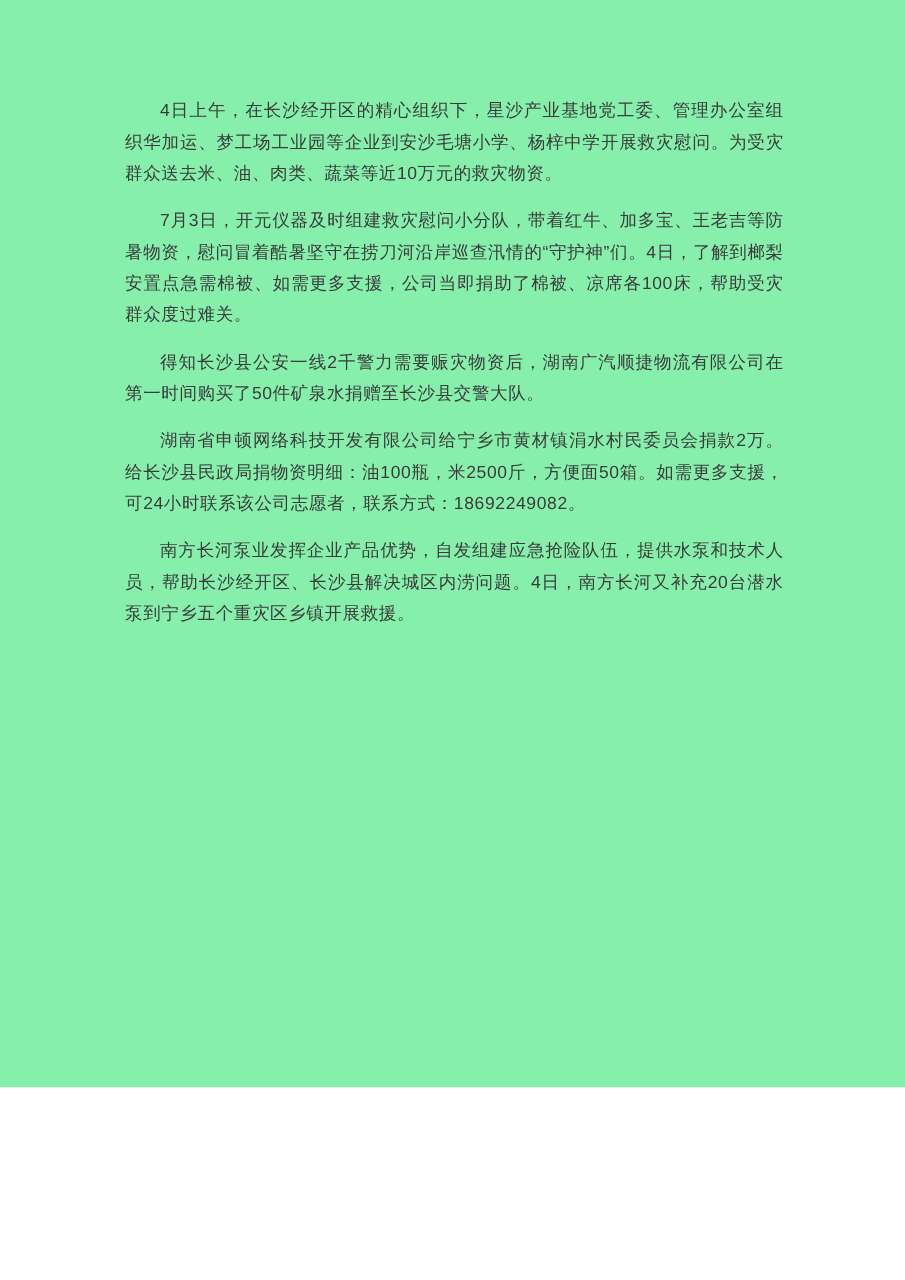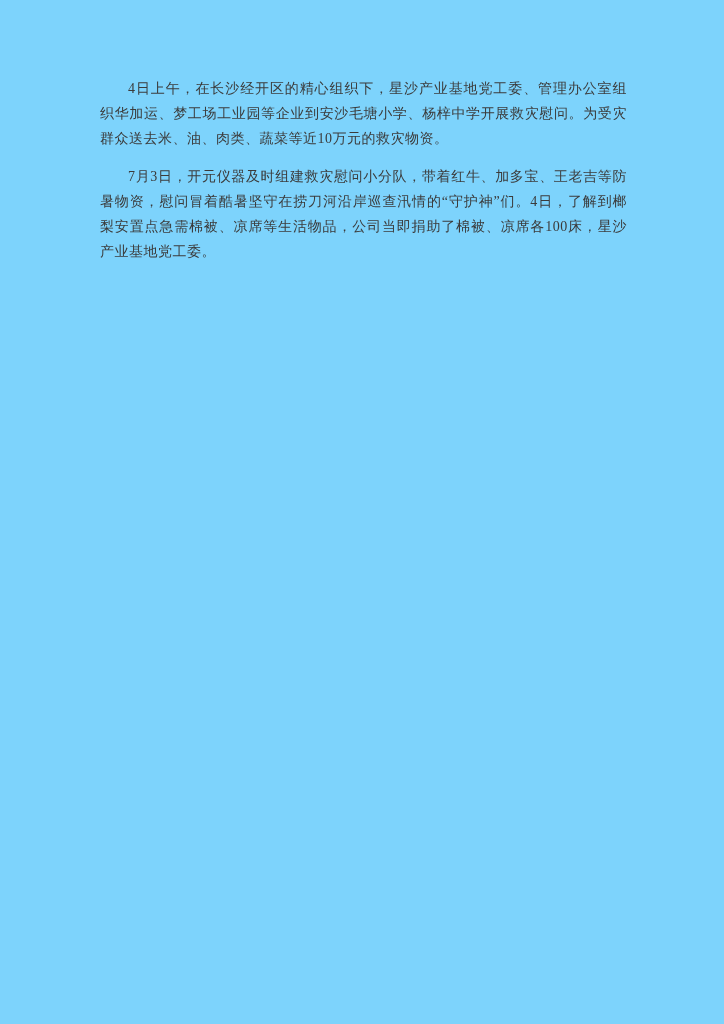--- a/index.html
+++ b/index.html
@@ -3,24 +3,24 @@
 <meta charset="utf-8">
 <style>
   html, body {
     margin: 0;
     padding: 0;
     background: #ffffff;
   }
   .page {
     position: relative;
     width: 724px;
-    height: 1024px;
-    background: #7dd3fc;
+    height: 870px;
+    background: #86efac;
     overflow: hidden;
-    font-family: Liberation Serif, serif;
+    font-family: Liberation Sans, sans-serif;
   }
   .content {
     position: absolute;
     top: 76px;
     left: 100px;
     width: 527px;
   }
   .content p {
     margin: 0 0 13px 0;
     padding: 0;
@@ -32,15 +32,18 @@
     letter-spacing: 0.5px;
     word-break: break-all;
   }
 </style>
 </head>
 <body>
 
 <div class="page">
   <div class="content">
     <p>4日上午，在长沙经开区的精心组织下，星沙产业基地党工委、管理办公室组织华加运、梦工场工业园等企业到安沙毛塘小学、杨梓中学开展救灾慰问。为受灾群众送去米、油、肉类、蔬菜等近10万元的救灾物资。</p>
-    <p>7月3日，开元仪器及时组建救灾慰问小分队，带着红牛、加多宝、王老吉等防暑物资，慰问冒着酷暑坚守在捞刀河沿岸巡查汛情的“守护神”们。4日，了解到榔梨安置点急需棉被、凉席等生活物品，公司当即捐助了棉被、凉席各100床，星沙产业基地党工委。</p>
+    <p>7月3日，开元仪器及时组建救灾慰问小分队，带着红牛、加多宝、王老吉等防暑物资，慰问冒着酷暑坚守在捞刀河沿岸巡查汛情的“守护神”们。4日，了解到榔梨安置点急需棉被、如需更多支援，公司当即捐助了棉被、凉席各100床，帮助受灾群众度过难关。</p>
+    <p>得知长沙县公安一线2千警力需要赈灾物资后，湖南广汽顺捷物流有限公司在第一时间购买了50件矿泉水捐赠至长沙县交警大队。</p>
+    <p>湖南省申顿网络科技开发有限公司给宁乡市黄材镇涓水村民委员会捐款2万。给长沙县民政局捐物资明细：油100瓶，米2500斤，方便面50箱。如需更多支援，可24小时联系该公司志愿者，联系方式：18692249082。</p>
+    <p>南方长河泵业发挥企业产品优势，自发组建应急抢险队伍，提供水泵和技术人员，帮助长沙经开区、长沙县解决城区内涝问题。4日，南方长河又补充20台潜水泵到宁乡五个重灾区乡镇开展救援。</p>
   </div>
 </div>
 
 </body></html>

